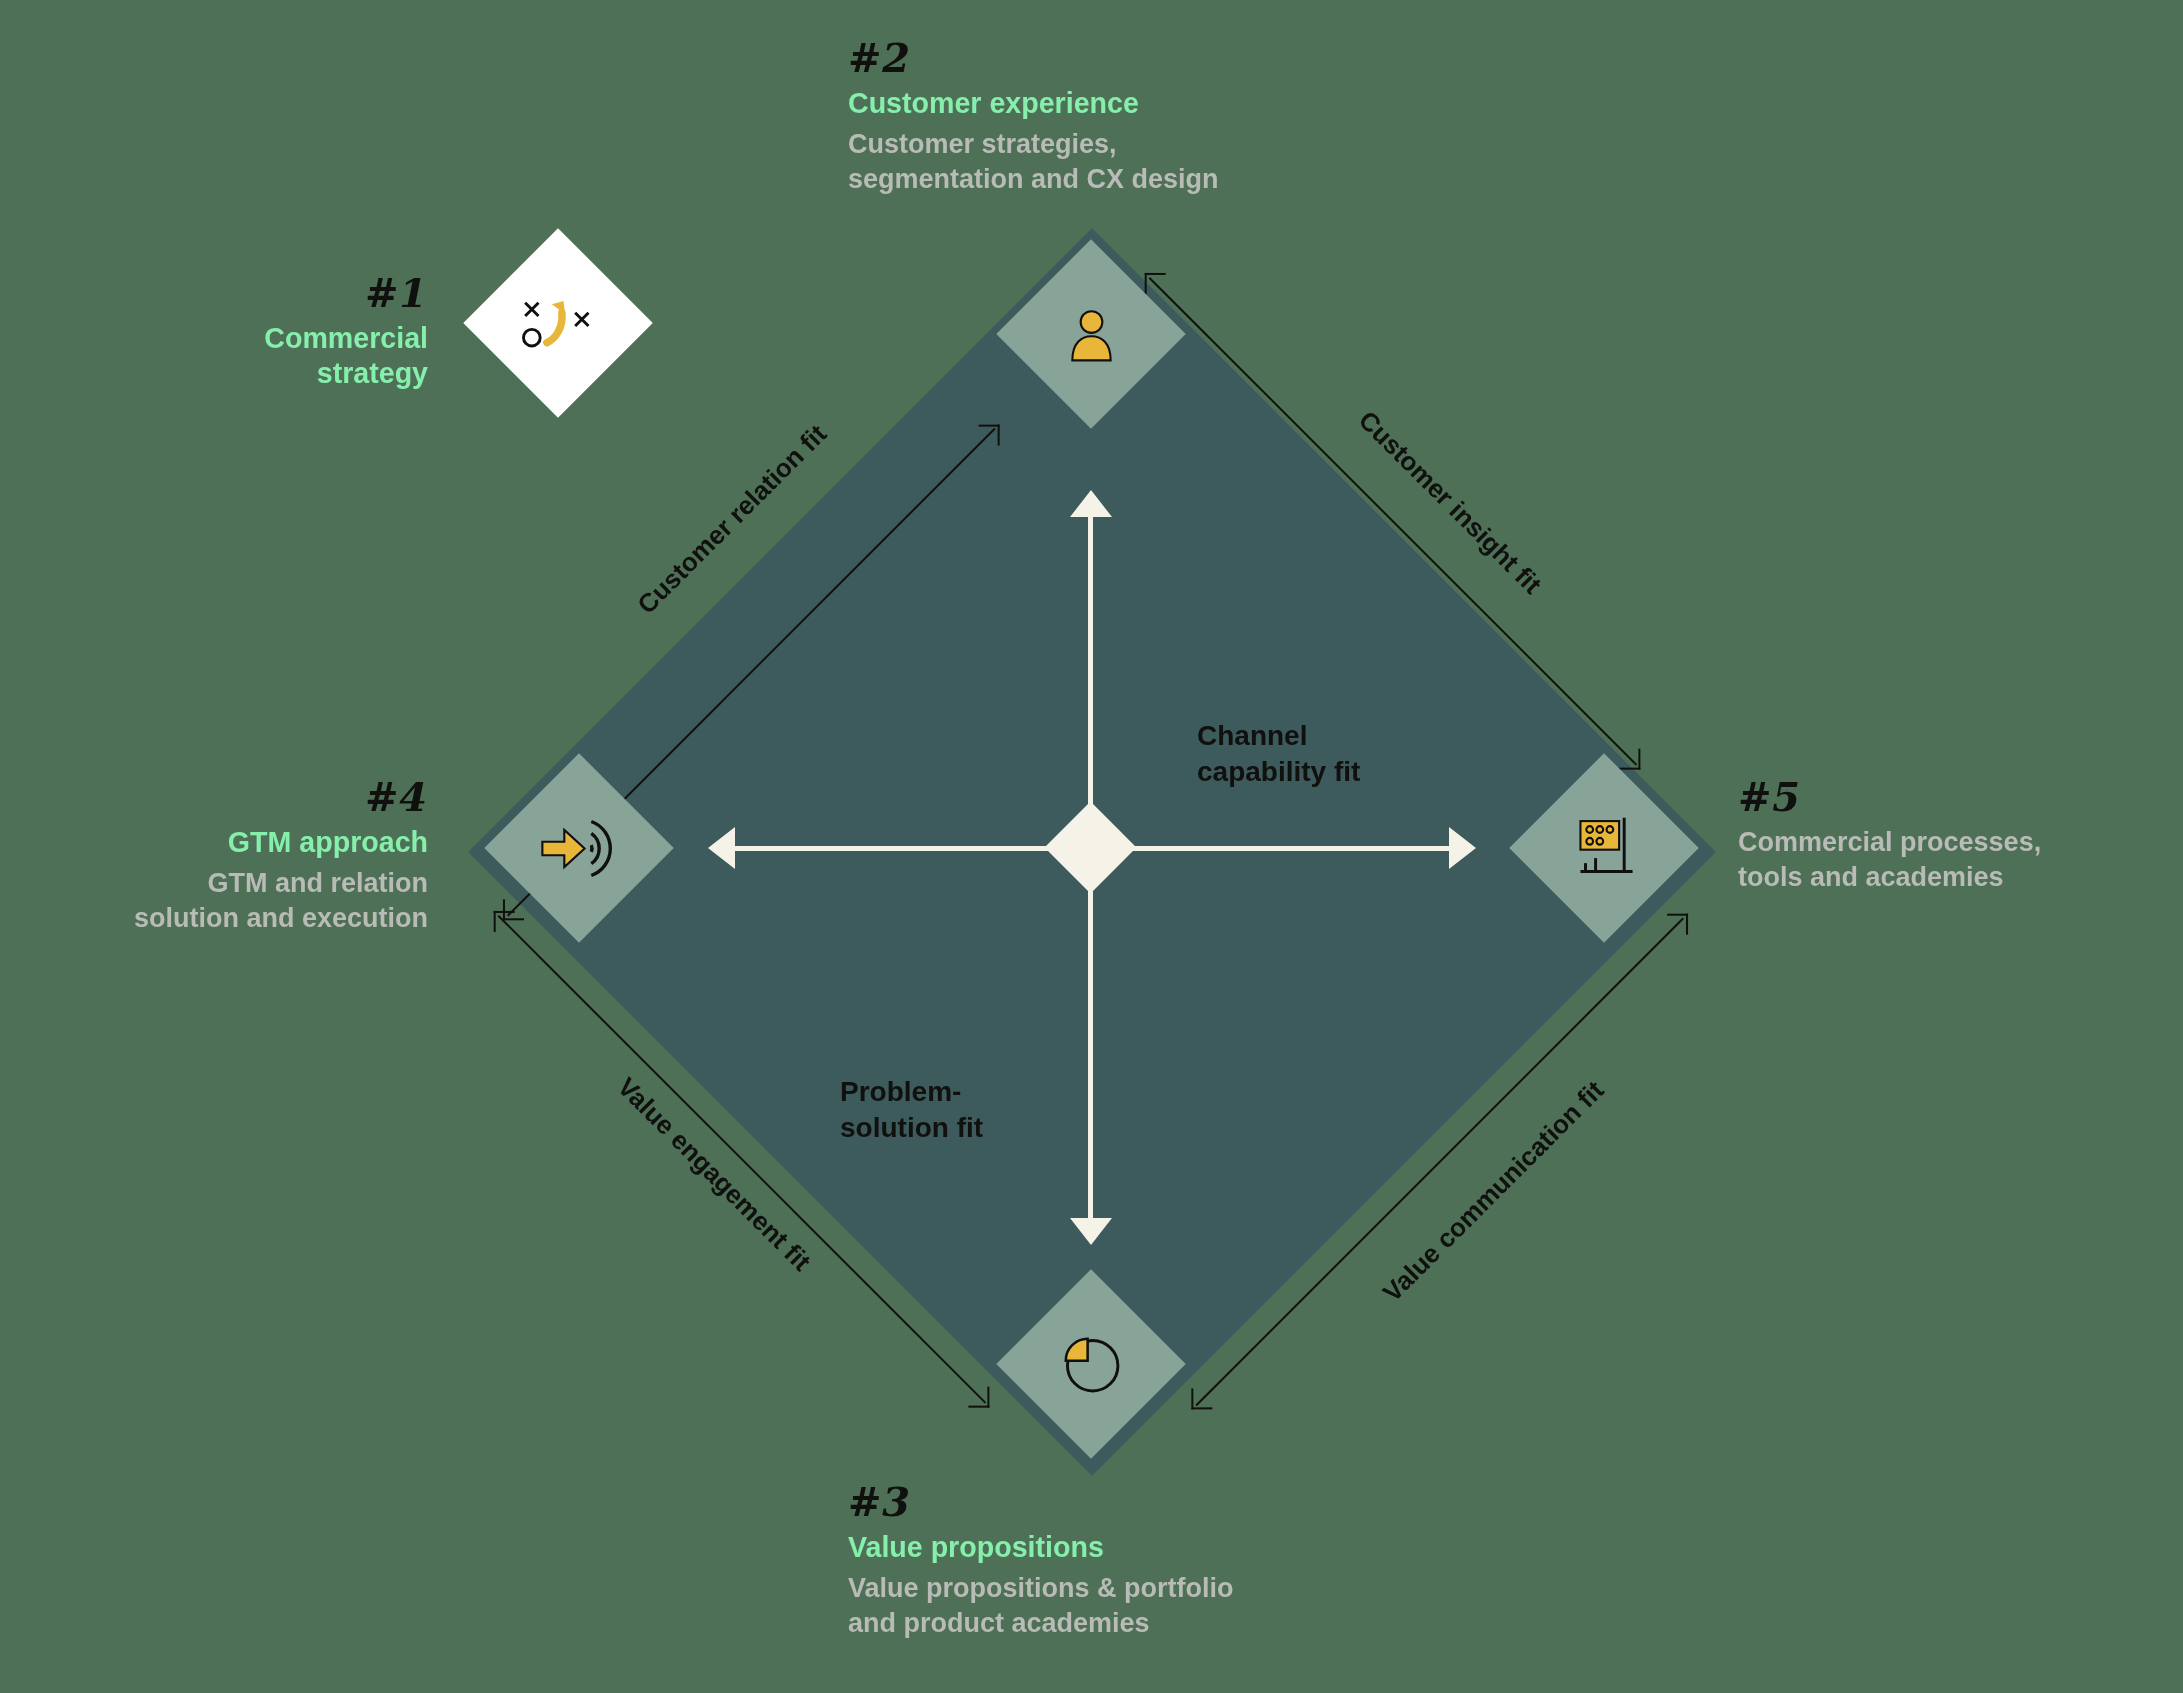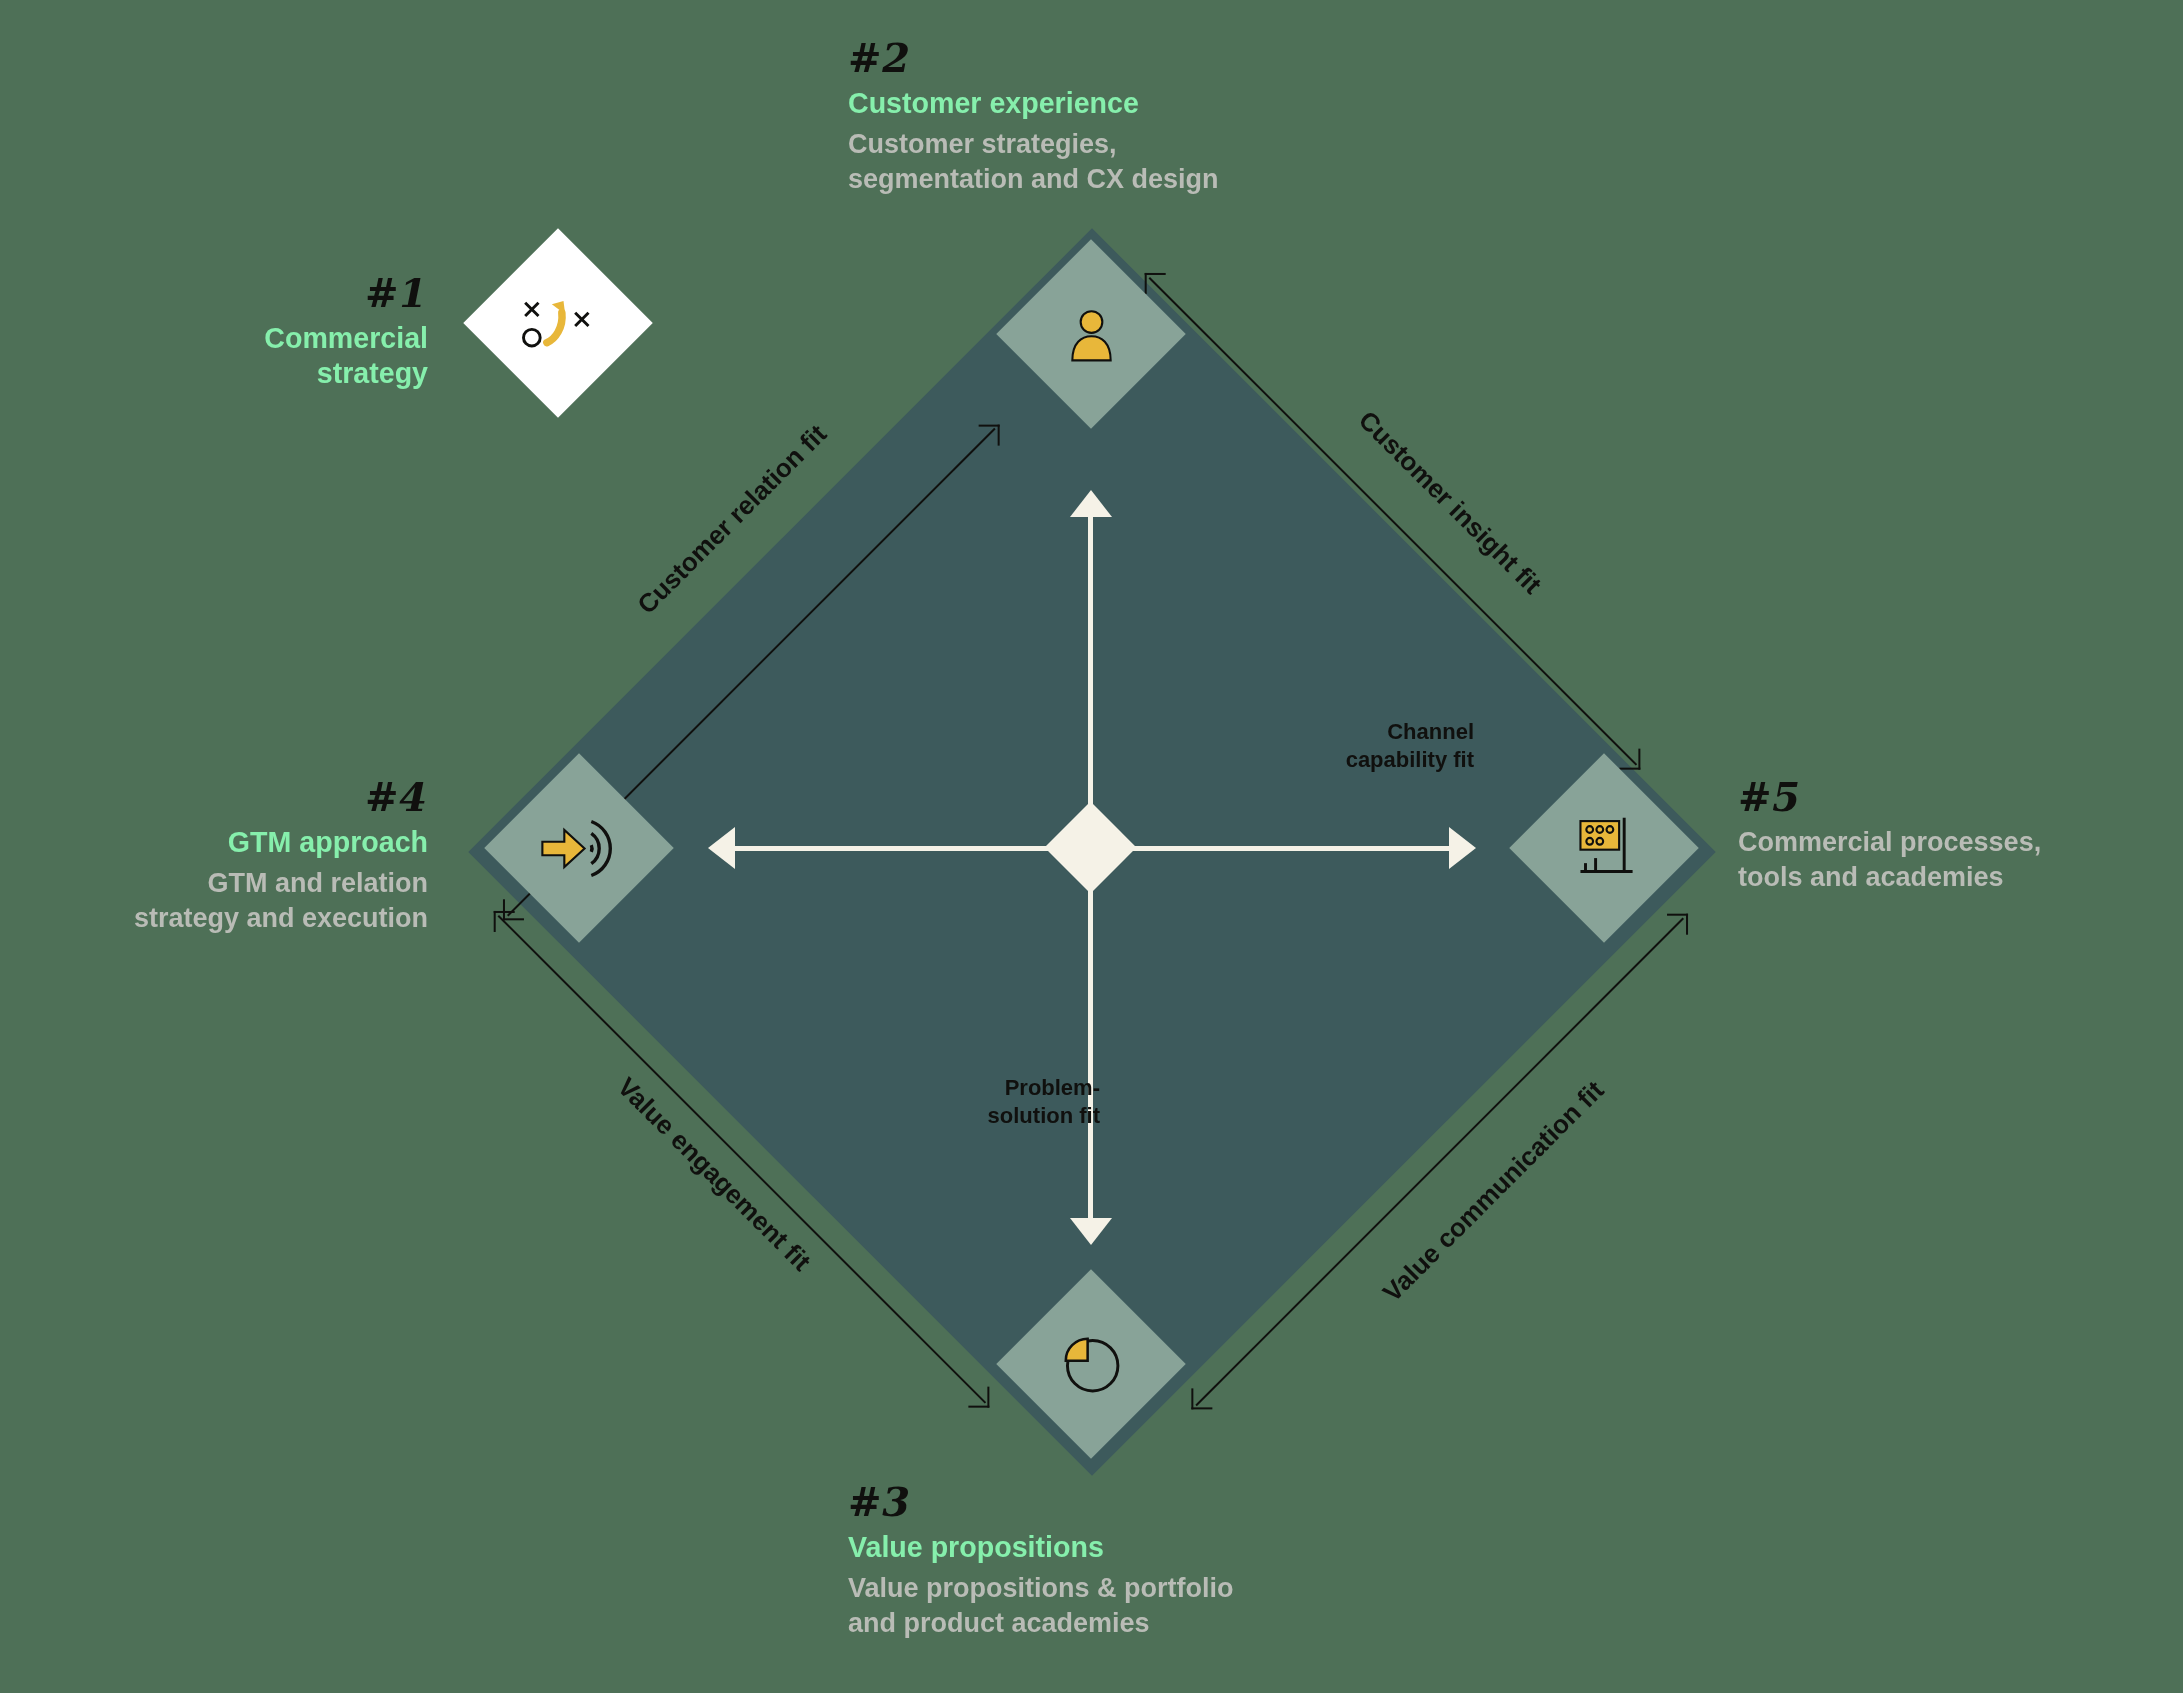--- a/index.html
+++ b/index.html
@@ -84,24 +84,24 @@
     width: 65px; height: 65px;
     left: 1058px; top: 815px;
     background: #f5f2e7;
     transform: rotate(45deg);
   }
 
   
   .center-label {
     position: absolute;
     color: #10100e;
-    font-size: 22px;
+    font-size: 28px;
     font-weight: 700;
     line-height: 1.28;
-    text-align: right;
+    text-align: left;
   }
   #lbl-channel { left: 1197px; top: 718px; width: 277px; }
   #lbl-problem { left: 840px; top: 1062px; width: 260px; margin-top: 12px; }
 
   
   .edge-arrow {
     position: absolute;
     height: 0;
     border-top: 2.5px solid #10100e;
     transform-origin: 0 0;
@@ -298,21 +298,21 @@
       <div>Commercial</div>
       <div>strategy</div>
     </div>
   </div>
 
   <div class="block align-right" id="blk-gtm">
     <div class="hash">#4</div>
     <div class="btitle">GTM approach</div>
     <div class="bsub">
       <div>GTM and relation</div>
-      <div>strategy and execution</div>
+      <div>solution and execution</div>
     </div>
   </div>
 
   <div class="block align-left" id="blk-cap">
     <div class="hash">#5</div>
     <div class="bsub">
       <div>Commercial processes,</div>
       <div>tools and academies</div>
     </div>
   </div>

